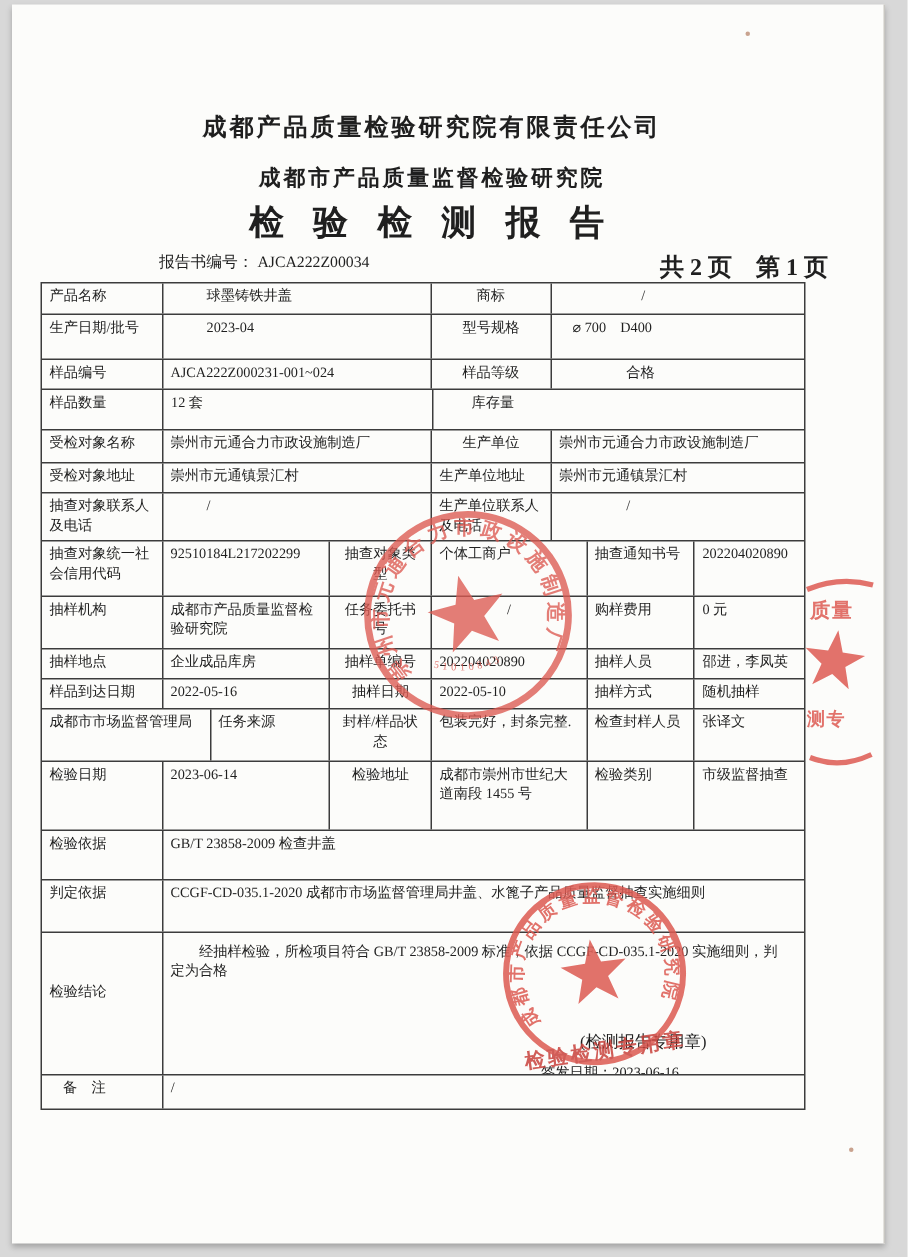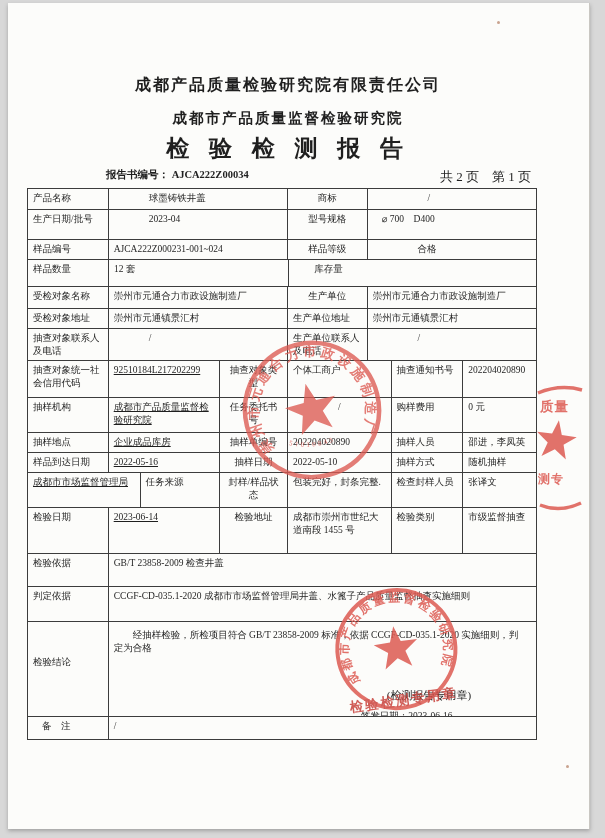--- a/index.html
+++ b/index.html
@@ -16,38 +16,38 @@
     background:#fcfcfa;
     border-right:1px solid #c9c7c2;
     box-shadow:0 2px 4px rgba(0,0,0,.25);
   }
   .org1 { position:absolute; left:0; top:72px; width:560px; text-align:center;
           font-size:16px; font-weight:bold; letter-spacing:2px; }
   .org2 { position:absolute; left:0; top:106px; width:560px; text-align:center;
           font-size:14.5px; font-weight:bold; letter-spacing:2px; }
   .rpt-title { position:absolute; left:0; top:130px; width:560px; text-align:center;
           font-size:23px; font-weight:bold; letter-spacing:7px; }
-  .rpt-no { position:absolute; left:98px; top:165px; font-size:10.5px; font-weight:bold; }
-  .pagination { position:absolute; left:432px; top:165px; font-size:13px; font-weight:normal; }
+  .rpt-no { position:absolute; left:98px; top:165px; font-size:10.5px; font-weight:normal; }
+  .pagination { position:absolute; left:432px; top:165px; font-size:16px; font-weight:bold; }
 
   .tbl { position:absolute; left:19px; top:185px; width:510px;
          border:1px solid #3c3c3c; font-size:9.5px; line-height:1.35; }
   .row { display:flex; border-top:1px solid #3c3c3c; }
   .row:first-child { border-top:none; }
   .c { border-left:1px solid #3c3c3c; padding:3px 5px; overflow:hidden; }
   .c:first-child { border-left:none; }
   .lab { }
-  .ind { padding-left:40px; }
+  .ind { padding-left:29px; }
   .ind2 { padding-left:14px; }
   .ctr { text-align:center;font-family:Liberation Serif, serif; }
   
   .w-l1 { width:80px; }  .w-v1 { width:180px; }
   .w-l2 { width:80px; }  .w-v2 { width:170px; }
   
-  .x1 { width:80px; } .x2 { width:112px;text-decoration:underline; } .x3 { width:68px;text-align:center; }
+  .x1 { width:80px; } .x2 { width:112px; } .x3 { width:68px;text-align:center; }
   .x4 { width:104px; } .x5 { width:72px; } .x6 { width:74px; }
   
   .w-full { width:430px; }
 
   .concl-cell { position:relative; }
   .concl-text { text-indent:2em; padding-right:8px; }
   .seal-note { position:absolute; left:278px; top:66px; font-size:11px; }
   .issue-date { position:absolute; left:252px; top:88px; font-size:9.5px; }
 
   .stamp { position:absolute; pointer-events:none; }

